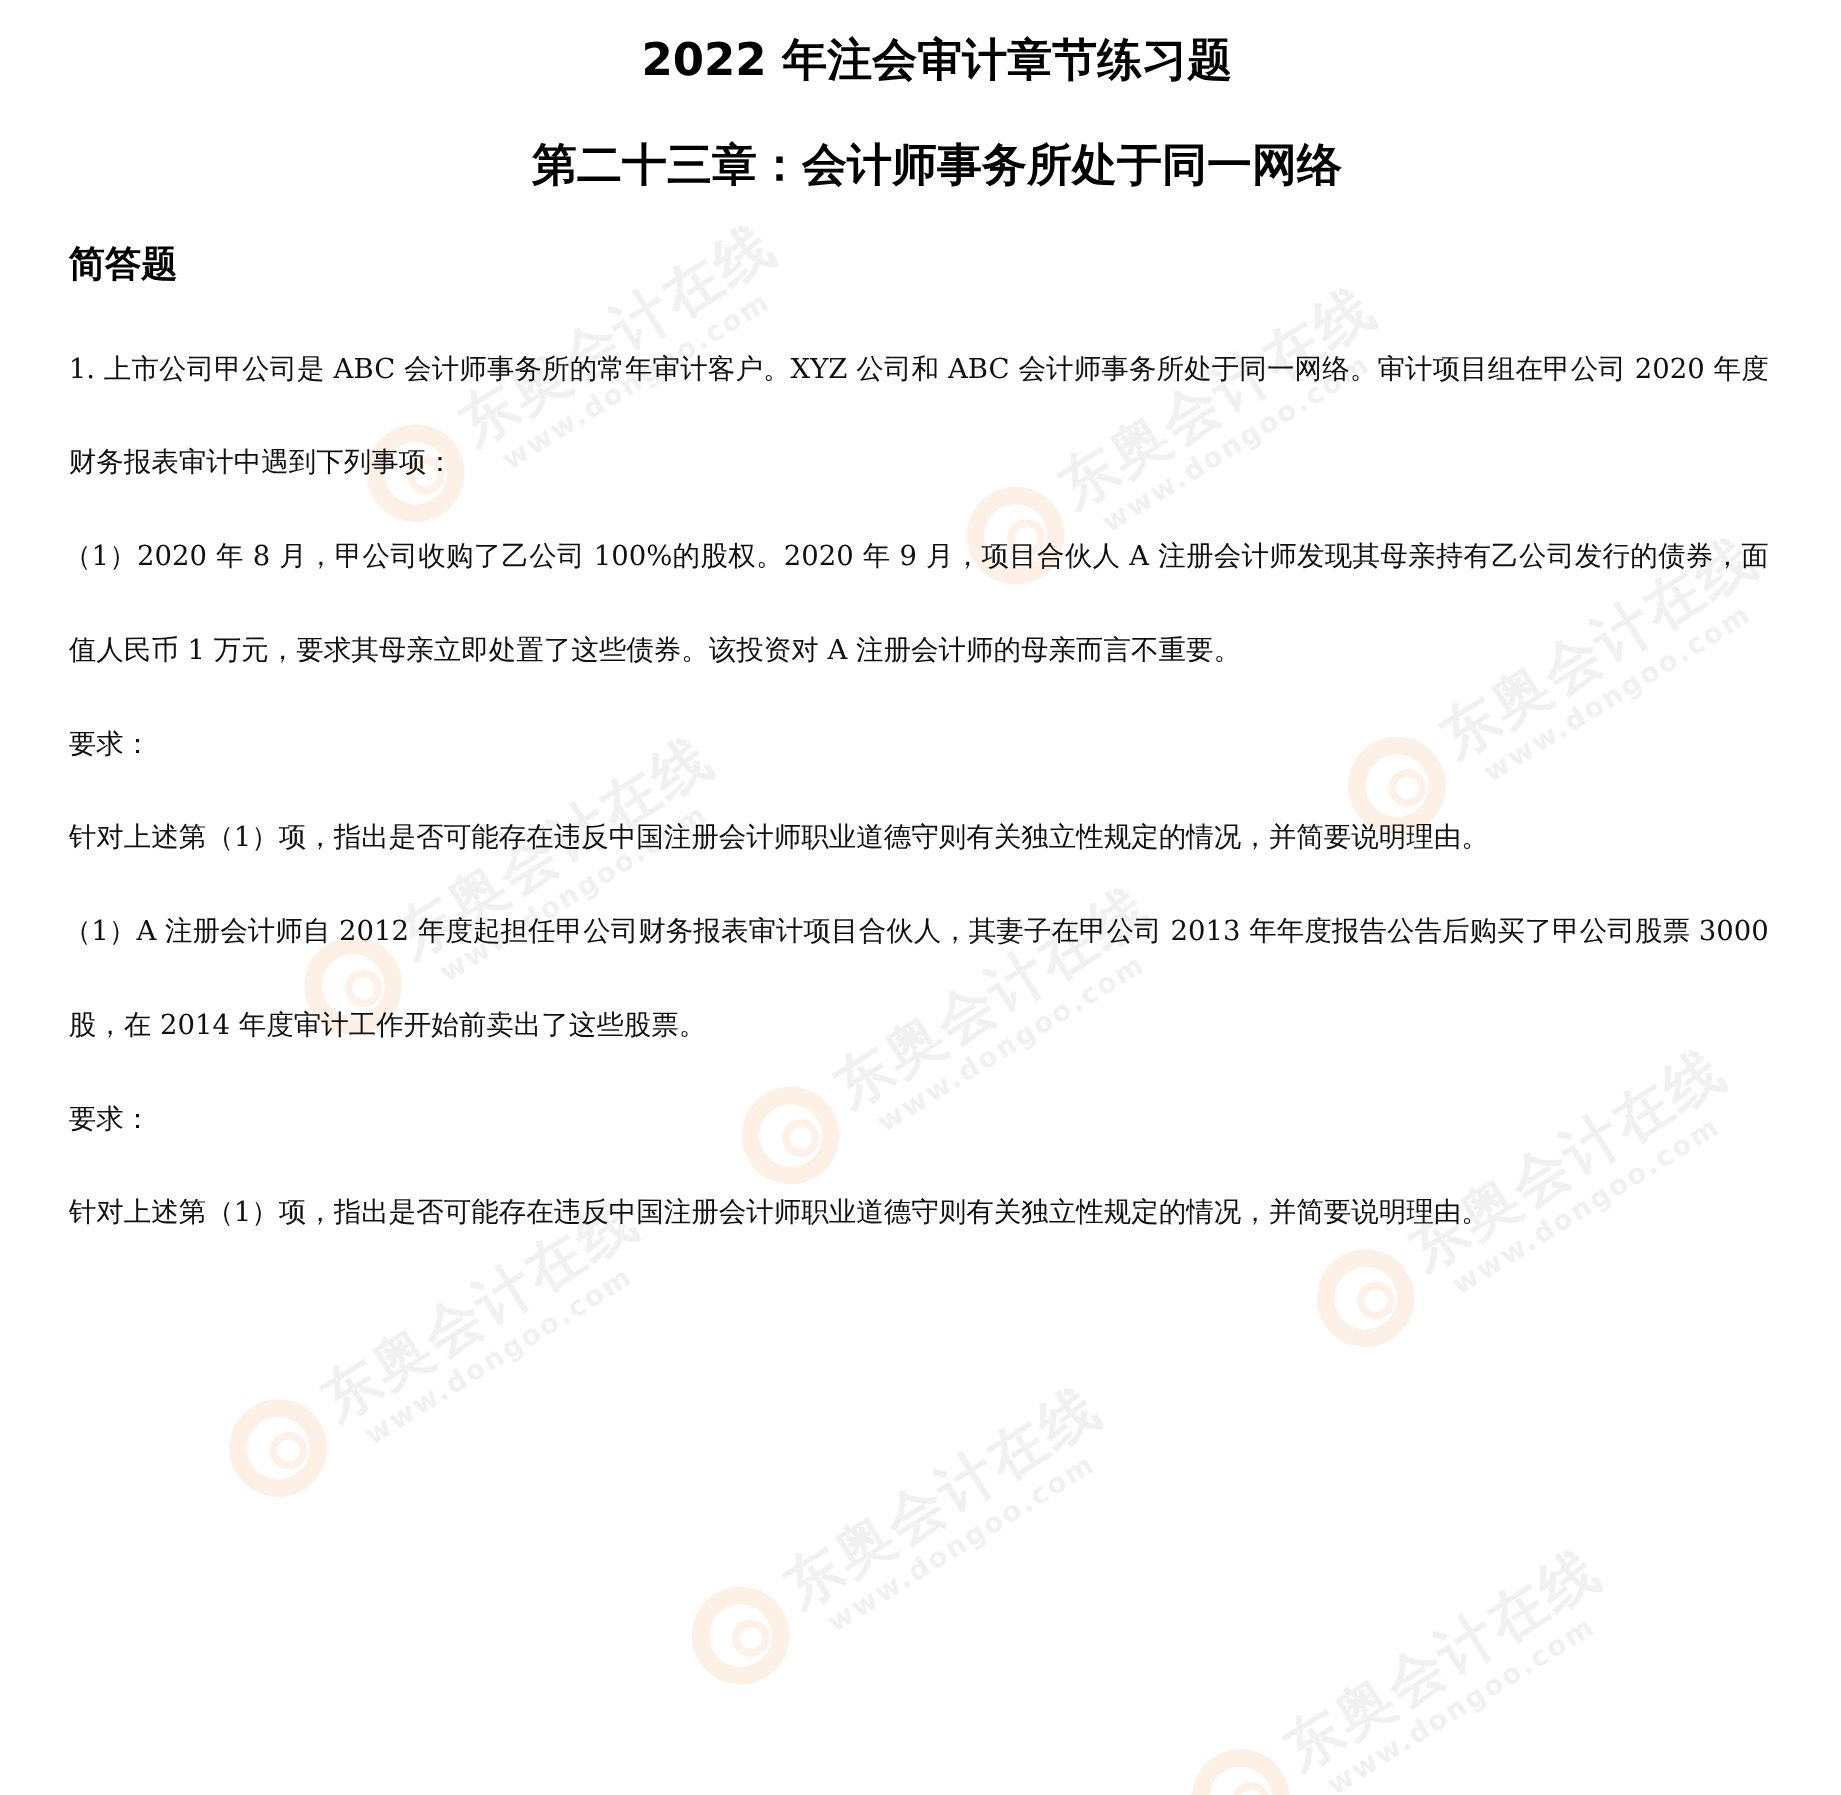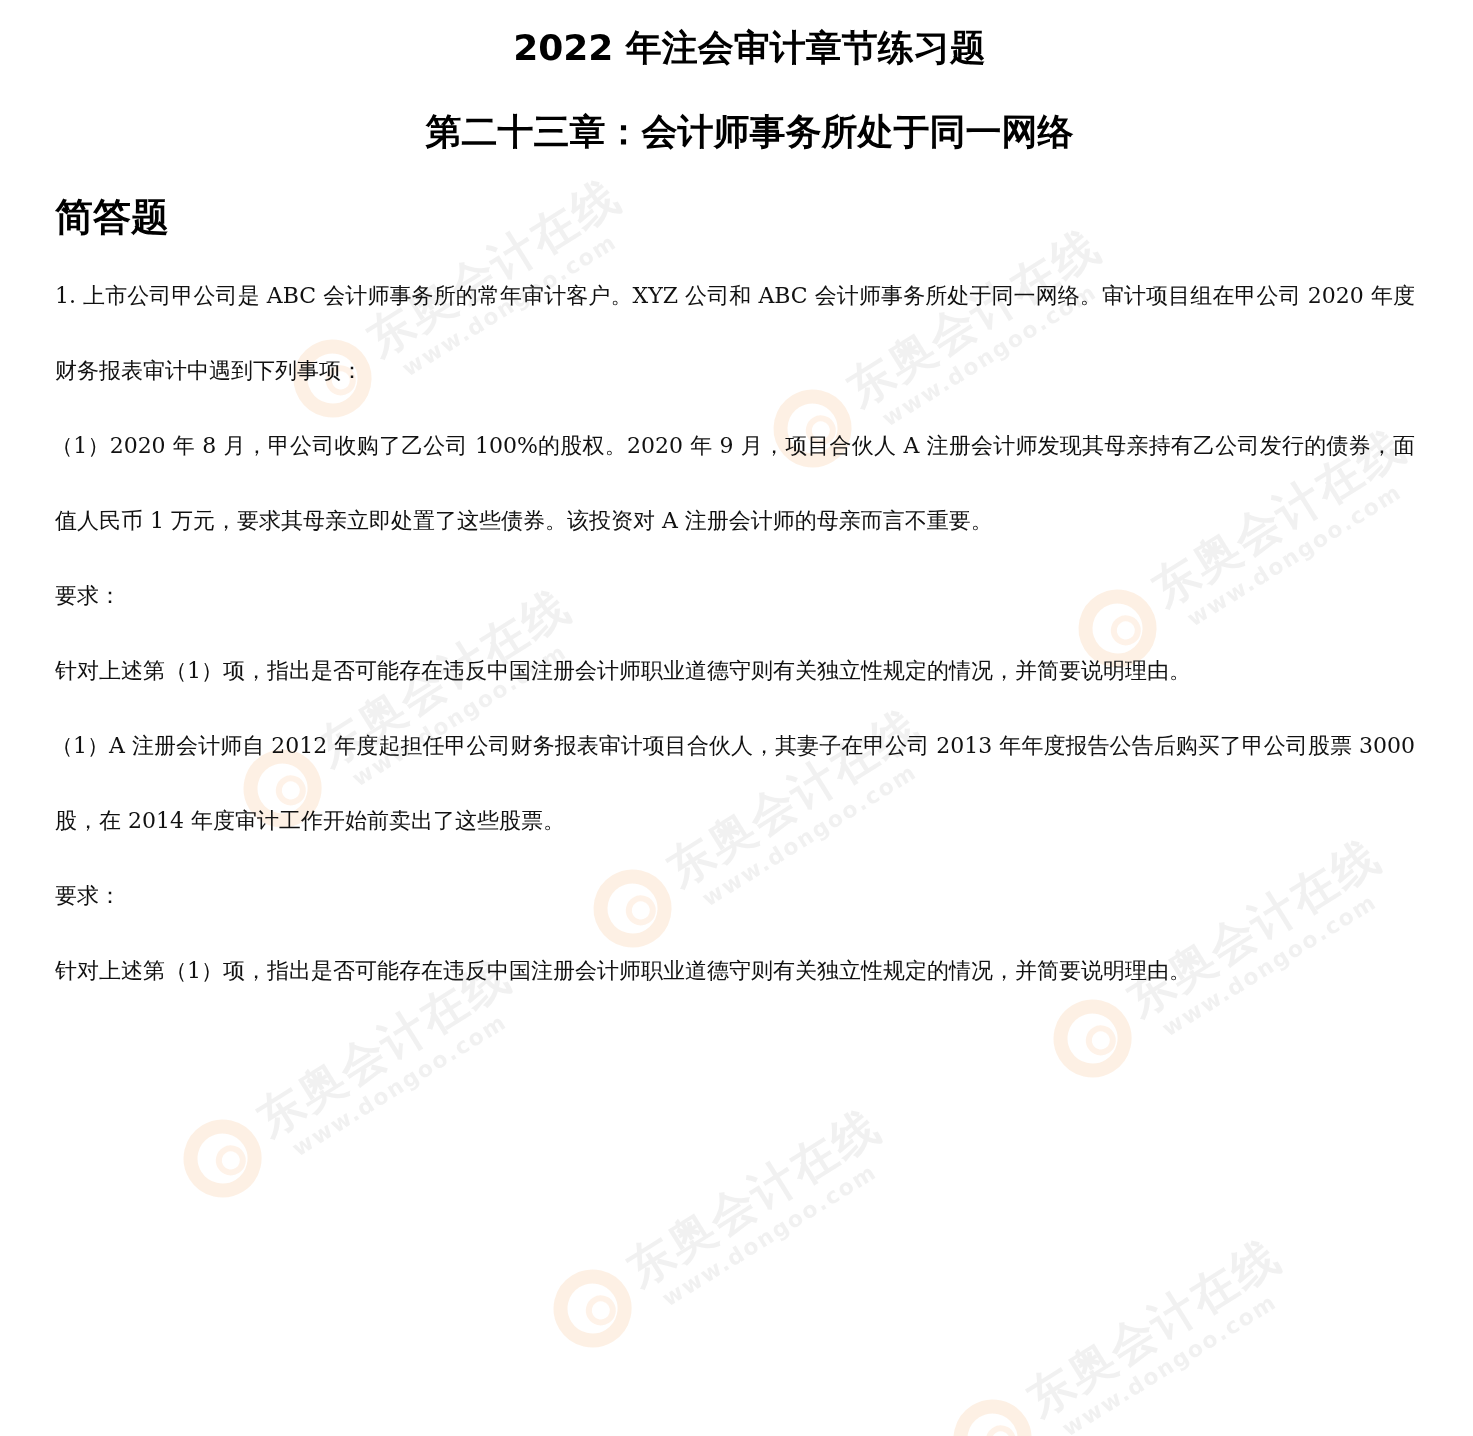--- a/index.html
+++ b/index.html
@@ -15,21 +15,21 @@
       font-size: 46px; color: rgba(150, 150, 150, 0.13); letter-spacing: 2px; white-space: nowrap; }
     .wm .wm-url { position: absolute; left: 104px; top: 88px; font-family: "DejaVu Sans", sans-serif; font-weight: bold;
       font-size: 22px; color: rgba(150, 150, 150, 0.13); letter-spacing: 2px; white-space: nowrap; }
 
     .content { position: absolute; left: 0; top: 0; width: 1473px; z-index: 1; }
     .title { position: absolute; left: 13px; width: 1473px; text-align: center; font-family: "DejaVu Sans", sans-serif;
       font-weight: bold; color: #000; font-size: 36px; margin: 0; }
     .title-1 { top: 24px; }
     .title-2 { top: 108px; }
     .section { position: absolute; left: 55px; top: 192px; font-family: "DejaVu Sans", sans-serif; font-weight: bold;
-      font-size: 38px; color: #000; margin: 0; }
+      font-size: 29px; color: #000; margin: 0; }
     .body { position: absolute; left: 55px; top: 258px; width: 1360px; font-family: "DejaVu Serif", serif;
       font-size: 22px; line-height: 75px; color: #111; text-align: justify; }
     .body p { margin: 0; }
     .body .ind { text-indent: -4px; }
   </style>
 </head>
 <body>
 
 <div class="page">
 

